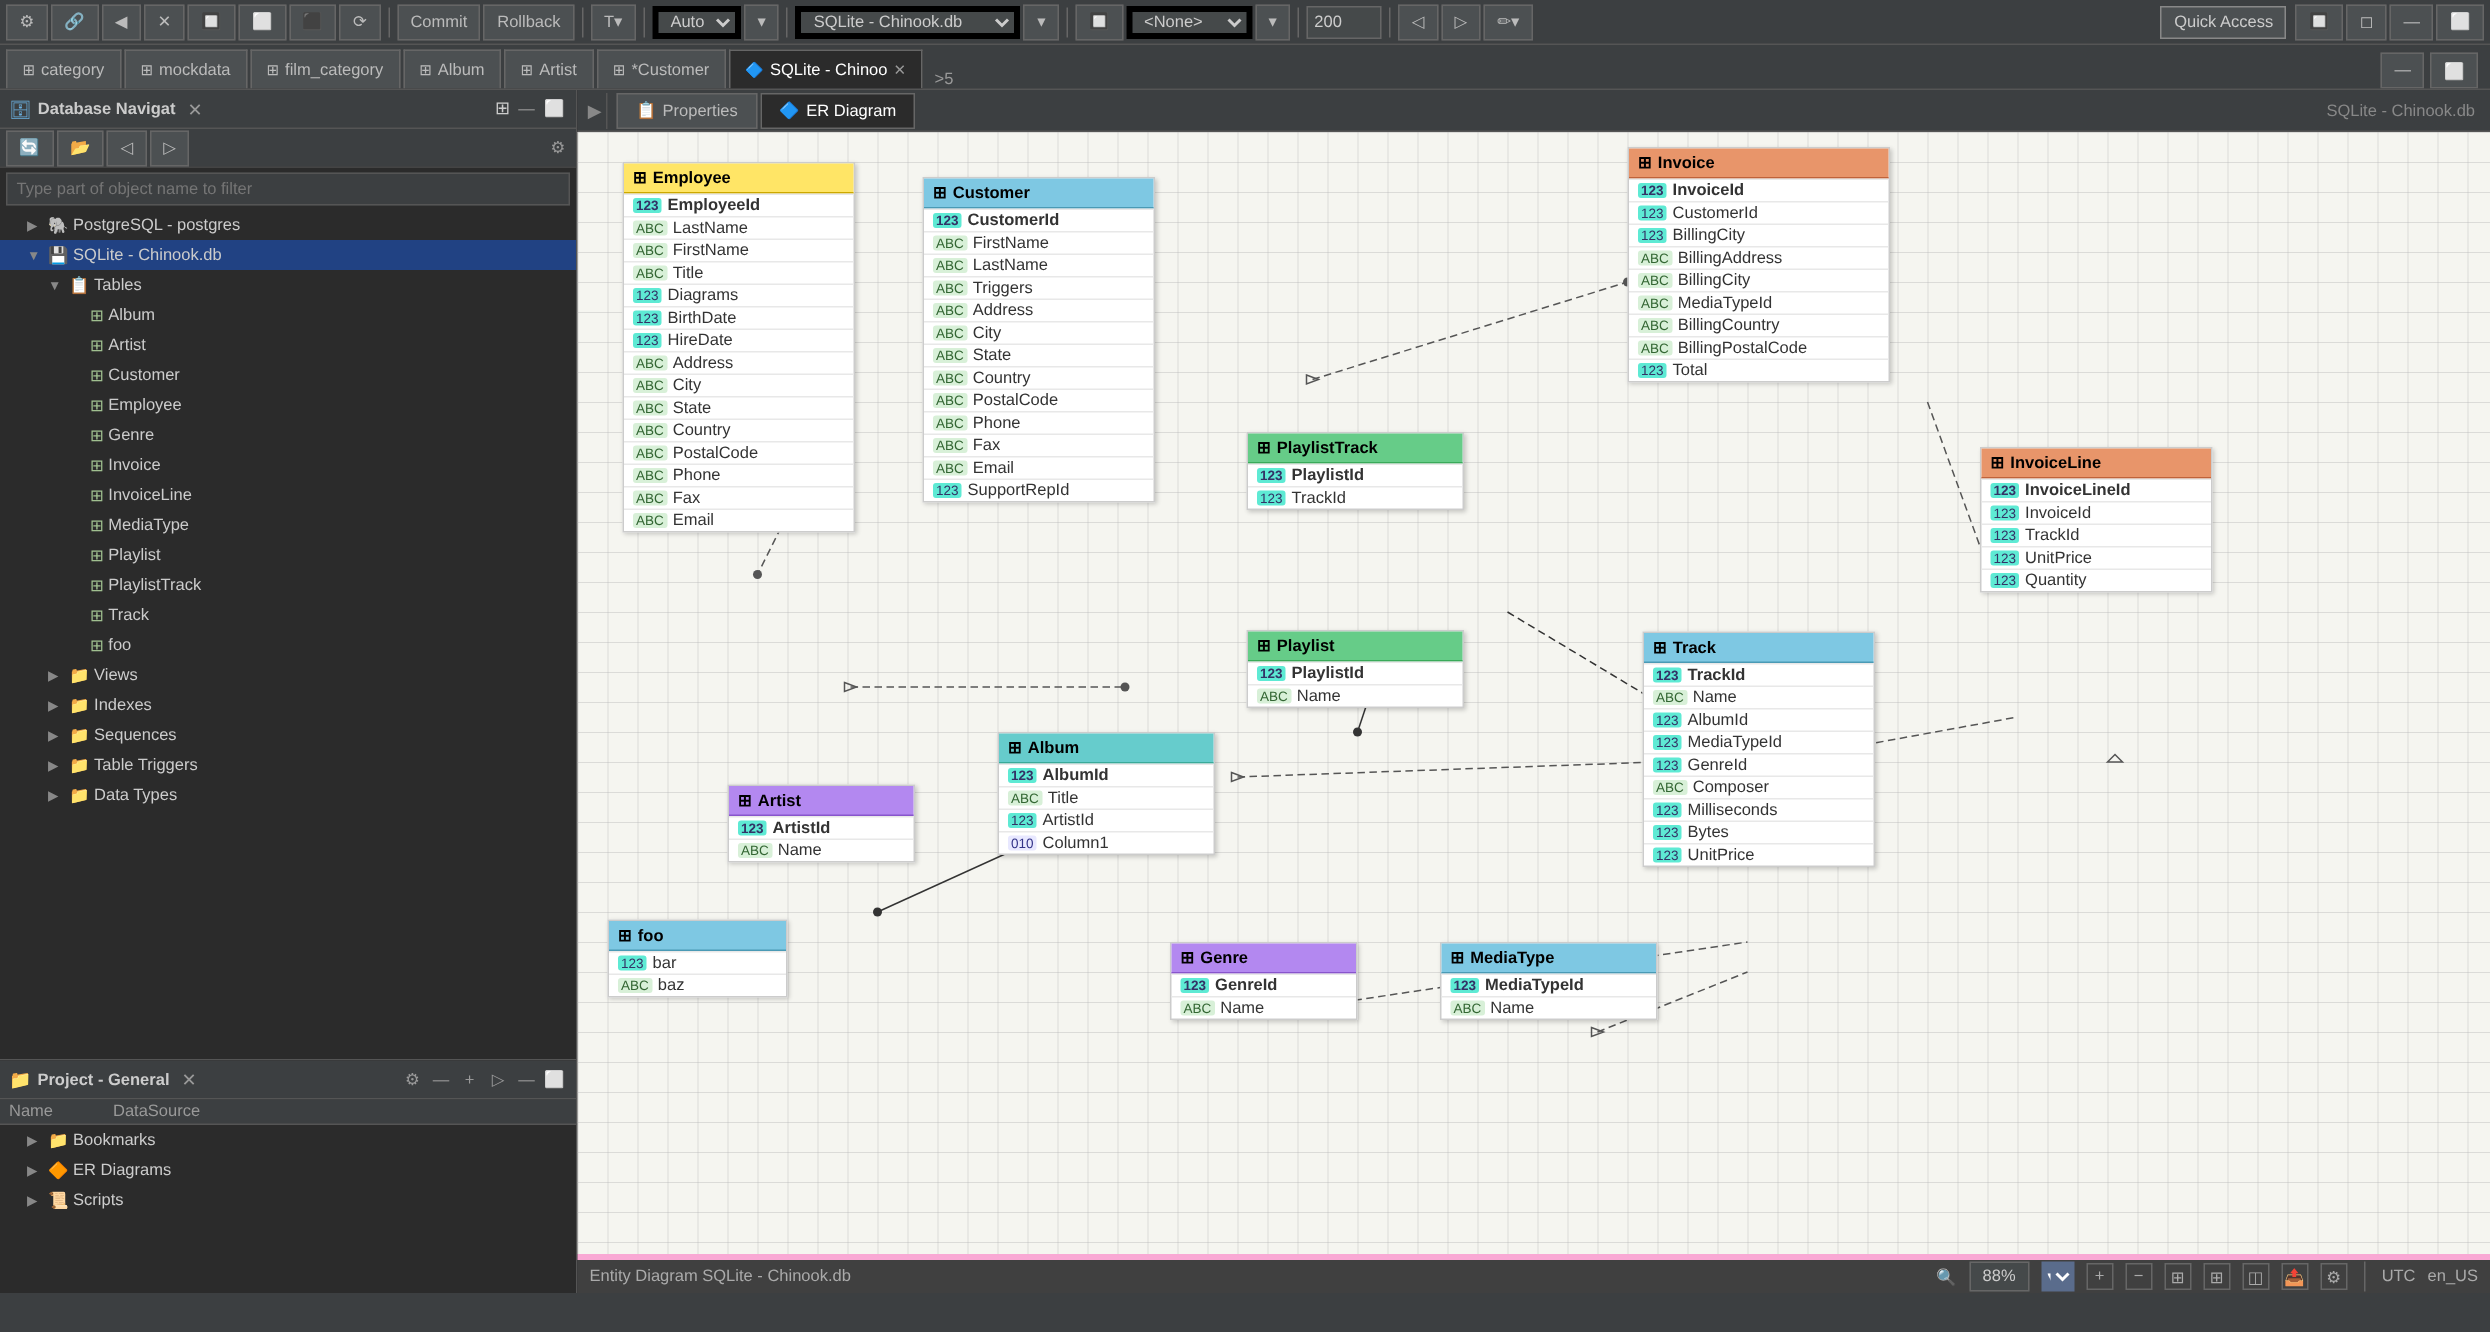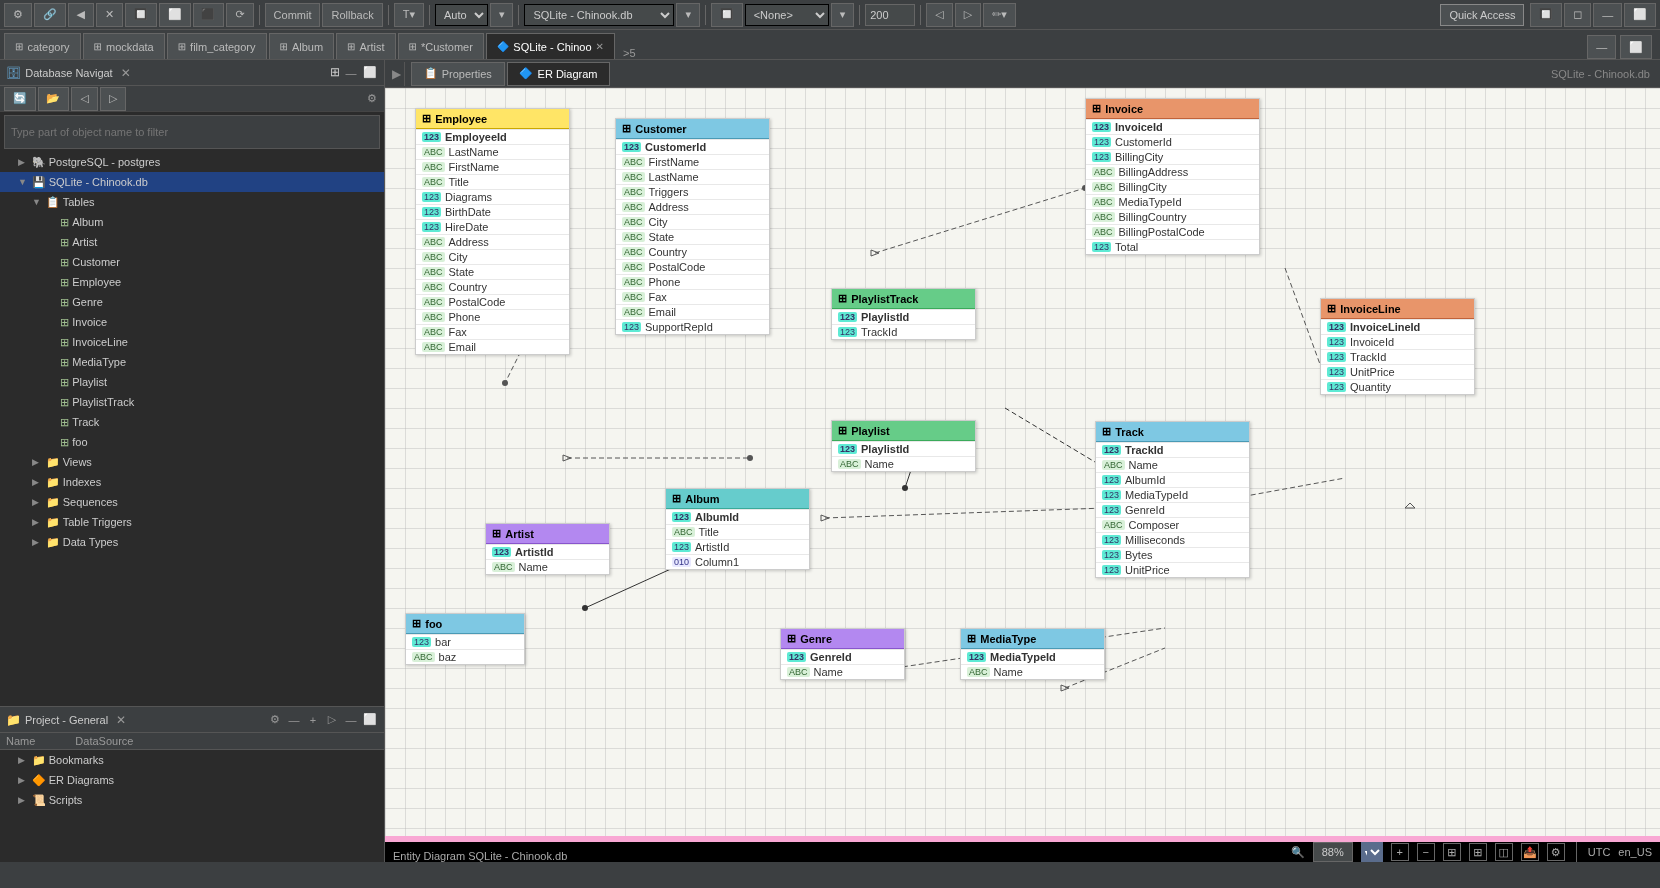--- a/index.html
+++ b/index.html
@@ -25,21 +25,21 @@
       cursor: pointer;
       display: flex;
       align-items: center;
       gap: 3px;
       white-space: nowrap;
     }
     .toolbar-sep { width: 1px; height: 20px; background: #666; margin: 0 3px; }
     .toolbar-combo {
       height: 22px;
       background: #45494a;
-      border: 1px solid #000000;
+      border: 4px solid #000000;
       color: #ccc;
       padding: 0 4px;
       font-size: 11px;
     }
     .toolbar-input {
       height: 22px;
       background: #45494a;
       border: 1px solid #666;
       color: #ccc;
       padding: 0 4px;
@@ -113,21 +113,21 @@
       background: #3c3f41;
       border-bottom: 1px solid #555;
       display: flex;
       align-items: center;
       padding: 0 6px;
       gap: 4px;
     }
     .panel-title {
       font-size: 11px;
       color: #ccc;
-      font-weight: normal;
+      font-weight: bold;
     }
     .panel-header-actions {
       margin-left: auto;
       display: flex;
       gap: 3px;
     }
     .panel-action-btn {
       width: 16px;
       height: 16px;
       background: none;
@@ -147,21 +147,21 @@
       padding: 0 4px;
       gap: 2px;
       border-bottom: 1px solid #444;
     }
     .db-filter {
       width: 100%;
       height: 22px;
       background: #3c3f41;
       border: 1px solid #555;
       color: #aaa;
-      padding: 16px 6px;
+      padding: 4px 6px;
       font-size: 11px;
     }
     .db-filter-row {
       padding: 3px 4px;
       background: #2b2b2b;
     }
     .db-tree {
       flex: 1;
       overflow-y: auto;
       overflow-x: hidden;
@@ -309,24 +309,24 @@
     #er-connections {
       position: absolute;
       top: 0; left: 0;
       width: 100%; height: 100%;
       pointer-events: none;
     }
 
     
     #status-bar {
       height: 26px;
-      background: #000000;
-      border-top: 6px solid #f9a8d4;
-      display: flex;
-      align-items: flex-end;
+      background: #404040;
+      border-top: 4px solid #f9a8d4;
+      display: flex;
+      align-items: center;
       padding: 0 8px;
       font-size: 11px;
       color: #aaa;
       gap: 8px;
     }
     .status-text { flex: 1; }
     .status-right { display: flex; align-items: center; gap: 8px; margin-left: auto; }
     .zoom-btn {
       width: 18px; height: 18px;
       background: none; border: 1px solid #666;

